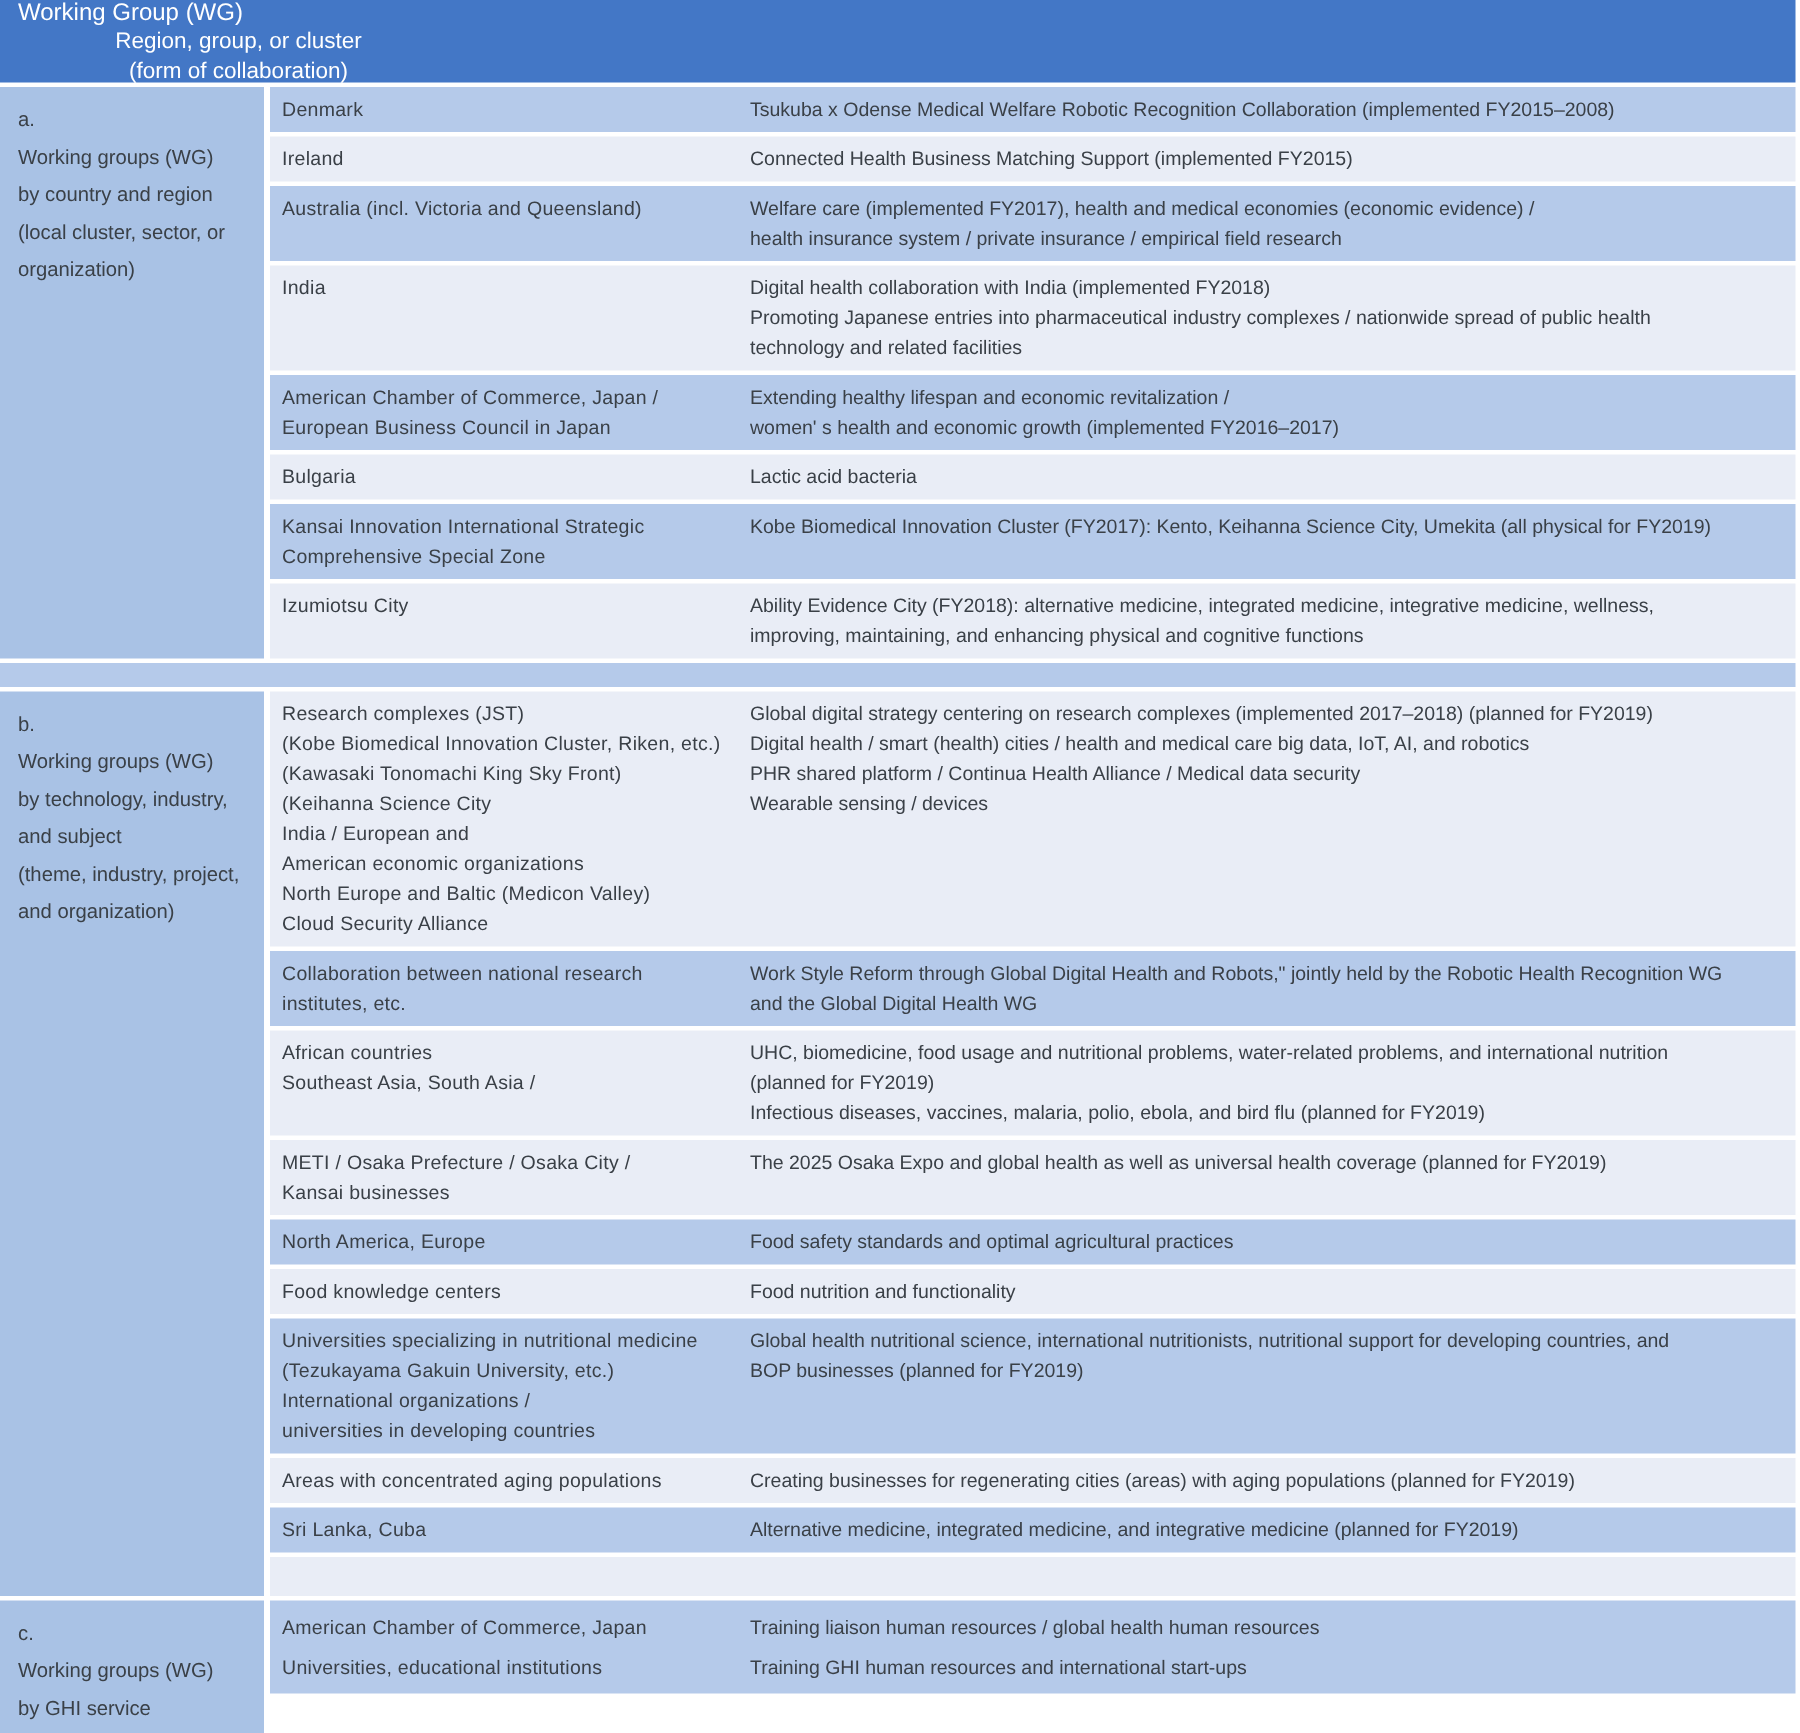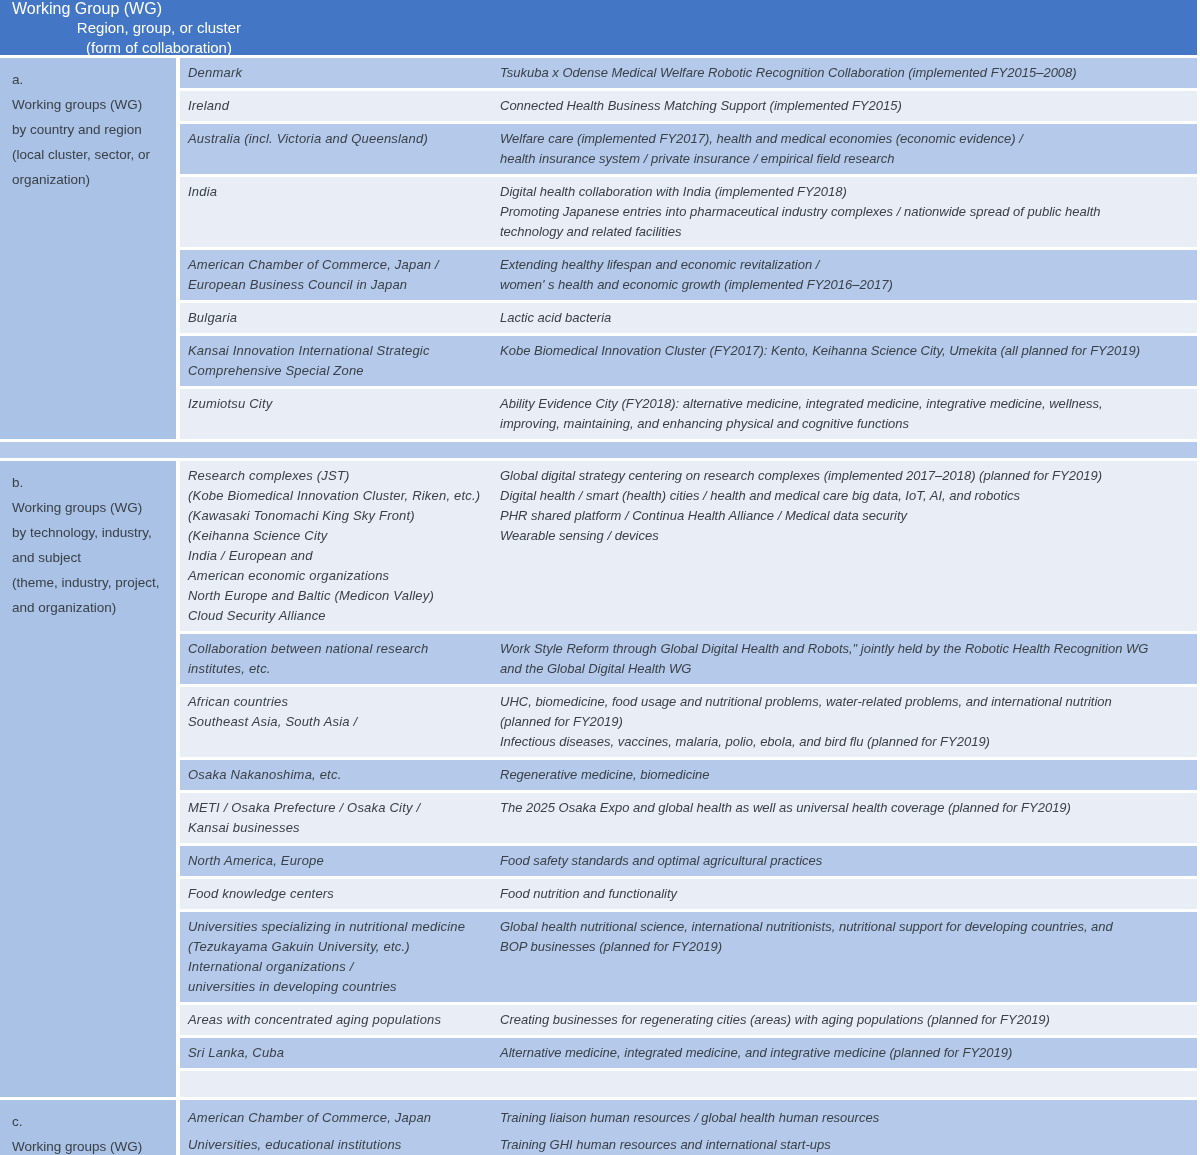--- a/index.html
+++ b/index.html
@@ -17,21 +17,21 @@
   .thead{display:flex;background:var(--header-bg);color:var(--header-txt);height:55px;margin-bottom:3px;flex-direction:column;}
   .th{display:flex;align-items:center;font-size:16px;box-sizing:border-box;}
   .th-c1{width:180px;padding-left:12px;}
   .th-c2{width:310px;padding-left:8px;flex-direction:column;align-items:center;justify-content:center;font-size:15px;line-height:20px;}
   .th-c3{flex:1;padding-left:10px;}
 
   .section{display:flex;margin-bottom:3px;}
   .side-panel{width:176px;flex-shrink:0;background:var(--panel-bg);margin-right:4px;
     padding:9px 8px 8px 12px;box-sizing:border-box;font-size:13.5px;line-height:25px;white-space:pre-line;}
   .rows{flex:1;display:flex;flex-direction:column;gap:3px;}
-  .row{display:flex;font-style:italic;}
+  .row{display:flex;}
   .row.blue{background:var(--row-blue);}
   .row.light{background:var(--row-light);}
   .row.empty{min-height:26px;}
   .cell{padding:5px 0 5px;font-size:13px;line-height:20px;white-space:pre-line;}
   .cell.region{width:310px;flex-shrink:0;padding-left:8px;box-sizing:border-box;letter-spacing:0.2px;}
   .cell.theme{flex:1;padding-left:10px;padding-right:6px;box-sizing:border-box;}
   .row.loose .cell{line-height:27px;padding-top:4px;padding-bottom:4px;}
   .section-sep{height:16px;background:var(--row-blue);margin:0 0 3px 0;}
 </style>
 </head>
@@ -79,21 +79,21 @@
             <div class="cell theme">Extending healthy lifespan and economic revitalization /
 women' s health and economic growth (implemented FY2016–2017)</div>
           </div>
           <div class="row light">
             <div class="cell region">Bulgaria</div>
             <div class="cell theme">Lactic acid bacteria</div>
           </div>
           <div class="row blue">
             <div class="cell region">Kansai Innovation International Strategic
 Comprehensive Special Zone</div>
-            <div class="cell theme">Kobe Biomedical Innovation Cluster (FY2017): Kento, Keihanna Science City, Umekita (all planned for FY2019)</div>
+            <div class="cell theme">Kobe Biomedical Innovation Cluster (FY2017): Kento, Keihanna Science City, Umekita (all physical for FY2019)</div>
           </div>
           <div class="row light">
             <div class="cell region">Izumiotsu City</div>
             <div class="cell theme">Ability Evidence City (FY2018): alternative medicine, integrated medicine, integrative medicine, wellness,
 improving, maintaining, and enhancing physical and cognitive functions</div>
           </div>
         </div>
       </div>
       <div class="section-sep"></div>
       <div class="section">
@@ -123,24 +123,20 @@
 institutes, etc.</div>
             <div class="cell theme">Work Style Reform through Global Digital Health and Robots," jointly held by the Robotic Health Recognition WG
 and the Global Digital Health WG</div>
           </div>
           <div class="row light">
             <div class="cell region">African countries
 Southeast Asia, South Asia /</div>
             <div class="cell theme">UHC, biomedicine, food usage and nutritional problems, water-related problems, and international nutrition
 (planned for FY2019)
 Infectious diseases, vaccines, malaria, polio, ebola, and bird flu (planned for FY2019)</div>
-          </div>
-          <div class="row blue">
-            <div class="cell region">Osaka Nakanoshima, etc.</div>
-            <div class="cell theme">Regenerative medicine, biomedicine</div>
           </div>
           <div class="row light">
             <div class="cell region">METI / Osaka Prefecture / Osaka City /
 Kansai businesses</div>
             <div class="cell theme">The 2025 Osaka Expo and global health as well as universal health coverage (planned for FY2019)</div>
           </div>
           <div class="row blue">
             <div class="cell region">North America, Europe</div>
             <div class="cell theme">Food safety standards and optimal agricultural practices</div>
           </div>

